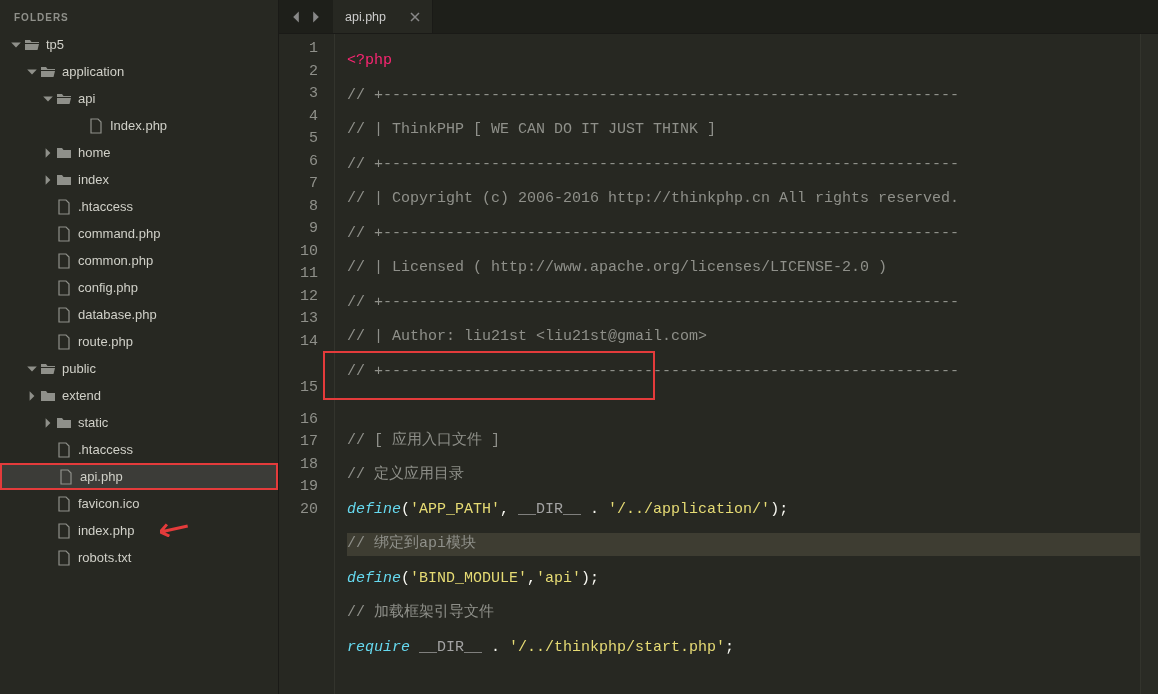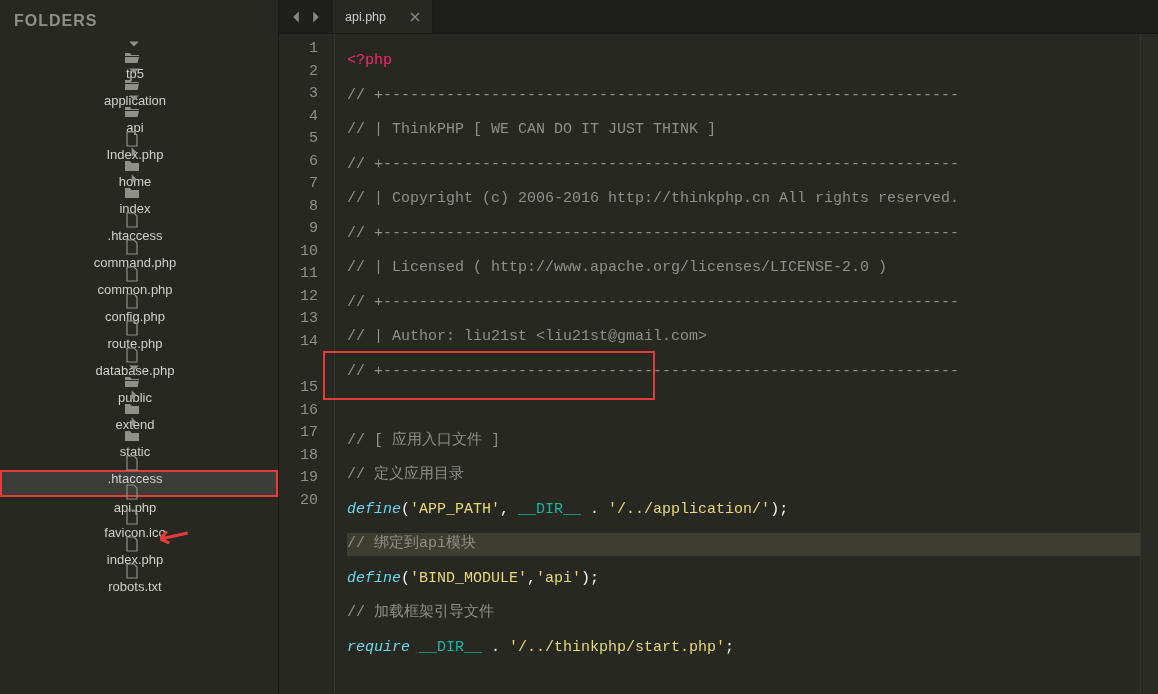--- a/index.html
+++ b/index.html
@@ -15,38 +15,37 @@
 .sidebar {
   width: 279px;
   background: #272822;
   border-right: 1px solid #1a1a17;
   display: flex;
   flex-direction: column;
   font-family: Arial, sans-serif;
 }
 .sidebar-header {
   color: #8f908a;
-  font-size: 16px;
+  font-size: 10px;
   font-weight: bold;
   padding: 12px 14px 8px;
   letter-spacing: 1px;
 }
 .tree {
   flex: 1;
   overflow-y: auto;
   font-size: 13px;
 }
 .tree-row {
   display: flex;
   align-items: center;
   height: 27px;
   padding-right: 8px;
   cursor: pointer;
   color: #ccc;
-  flex-direction: column;
 }
 .tree-row.active { background: #3c3c38; }
 .tree-indent { display:inline-block; width: 16px; flex: 0 0 auto; }
 .chevron {
   width: 12px;
   height: 12px;
   flex: 0 0 auto;
   margin-right: 2px;
   fill: #8f908a;
 }
@@ -144,21 +143,21 @@
   left: -68px;
   width: 68px;
   height: 100%;
   background: #3e3d32;
   z-index: -1;
 }
 .t-tag { color: #f92672; }
 .t-cmt { color: #8f908a; }
 .t-kw  { color: #66d9ef; font-style: italic; }
 .t-str { color: #e6db74; }
-.t-mag { color: #14b8a6; }
+.t-mag { color: #a3a3a3; }
 .t-pn  { color: #f8f8f2; }
 .t-def { color: #f8f8f2; }
 .code-hl-box {
   position: absolute;
   border: 2px solid #e43b3b;
   pointer-events: none;
 }
 .minimap {
   width: 18px;
   background: #2a2b25;
@@ -260,29 +259,29 @@
           <path d="M3 1 h7 l3 3 v11 H3 Z" fill="none" stroke="#8f908a" stroke-width="1.2"></path>
         </svg>
         <span class="tree-label">config.php</span>
       </div>
       <div class="tree-row">
         <span class="tree-indent" style="width:42px"></span>
         <svg class="chevron placeholder" viewBox="0 0 10 10"></svg>
         <svg class="tree-icon" viewBox="0 0 16 16">
           <path d="M3 1 h7 l3 3 v11 H3 Z" fill="none" stroke="#8f908a" stroke-width="1.2"></path>
         </svg>
+        <span class="tree-label">database.php</span>
+      </div>
+      <div class="tree-row">
+        <span class="tree-indent" style="width:42px"></span>
+        <svg class="chevron placeholder" viewBox="0 0 10 10"></svg>
+        <svg class="tree-icon" viewBox="0 0 16 16">
+          <path d="M3 1 h7 l3 3 v11 H3 Z" fill="none" stroke="#8f908a" stroke-width="1.2"></path>
+        </svg>
         <span class="tree-label">route.php</span>
-      </div>
-      <div class="tree-row">
-        <span class="tree-indent" style="width:42px"></span>
-        <svg class="chevron placeholder" viewBox="0 0 10 10"></svg>
-        <svg class="tree-icon" viewBox="0 0 16 16">
-          <path d="M3 1 h7 l3 3 v11 H3 Z" fill="none" stroke="#8f908a" stroke-width="1.2"></path>
-        </svg>
-        <span class="tree-label">database.php</span>
       </div>
       <div class="tree-row">
         <span class="tree-indent" style="width:26px"></span>
         <svg class="chevron" viewBox="0 0 10 10">
           <path d="M1 3 L5 7 L9 3 Z"></path>
         </svg>
         <svg class="tree-icon" viewBox="0 0 16 16">
           <path d="M1 3 h5 l1.5 2 H15 v1 H1 Z M1 7 h14 l-1.5 6 H1 Z"></path>
         </svg>
         <span class="tree-label">public</span>
@@ -380,21 +379,21 @@
         <div style="height: 22.5px;">6</div>
         <div style="height: 22.5px;">7</div>
         <div style="height: 22.5px;">8</div>
         <div style="height: 22.5px;">9</div>
         <div style="height: 22.5px;">10</div>
         <div style="height: 22.5px;">11</div>
         <div style="height: 22.5px;">12</div>
         <div style="height: 22.5px;">13</div>
         <div style="height: 22.5px;">14</div>
         <div style="height: 22.5px; margin-top: 24px;">15</div>
-        <div style="height: 22.5px;">16</div>
+        <div style="height: 22.5px; margin-top: 9px;">16</div>
         <div style="height: 22.5px;">17</div>
         <div style="height: 22.5px;">18</div>
         <div style="height: 22.5px;">19</div>
         <div style="height: 22.5px;">20</div>
       </div>
     <div class="code" id="code"><div class="line"><span class="t-tag">&lt;?php</span></div><div class="line"><span class="t-cmt">// +----------------------------------------------------------------</span></div><div class="line"><span class="t-cmt">// | ThinkPHP [ WE CAN DO IT JUST THINK ]</span></div><div class="line"><span class="t-cmt">// +----------------------------------------------------------------</span></div><div class="line"><span class="t-cmt">// | Copyright (c) 2006-2016 http://thinkphp.cn All rights reserved.</span></div><div class="line"><span class="t-cmt">// +----------------------------------------------------------------</span></div><div class="line"><span class="t-cmt">// | Licensed ( http://www.apache.org/licenses/LICENSE-2.0 )</span></div><div class="line"><span class="t-cmt">// +----------------------------------------------------------------</span></div><div class="line"><span class="t-cmt">// | Author: liu21st &lt;liu21st@gmail.com&gt;</span></div><div class="line"><span class="t-cmt">// +----------------------------------------------------------------</span></div><div class="line">&nbsp;</div><div class="line"><span class="t-cmt">// [ 应用入口文件 ]</span></div><div class="line"><span class="t-cmt">// 定义应用目录</span></div><div class="line"><span class="t-kw">define</span><span class="t-pn">(</span><span class="t-str">'APP_PATH'</span><span class="t-pn">, </span><span class="t-mag">__DIR__</span><span class="t-pn"> . </span><span class="t-str">'/../application/'</span><span class="t-pn">);</span></div><div class="line curline"><span class="t-cmt">// 绑定到api模块</span></div><div class="line"><span class="t-kw">define</span><span class="t-pn">(</span><span class="t-str">'BIND_MODULE'</span><span class="t-pn">,</span><span class="t-str">'api'</span><span class="t-pn">);</span></div><div class="line"><span class="t-cmt">// 加载框架引导文件</span></div><div class="line"><span class="t-kw">require</span><span class="t-def"> </span><span class="t-mag">__DIR__</span><span class="t-pn"> . </span><span class="t-str">'/../thinkphp/start.php'</span><span class="t-pn">;</span></div><div class="line">&nbsp;</div><div class="line">&nbsp;</div><div class="code-hl-box" style="top: 317px; left: -12px; width: 332px; height: 49px;"></div></div>
     <div class="minimap"></div>
   </div>
 </div>
 

